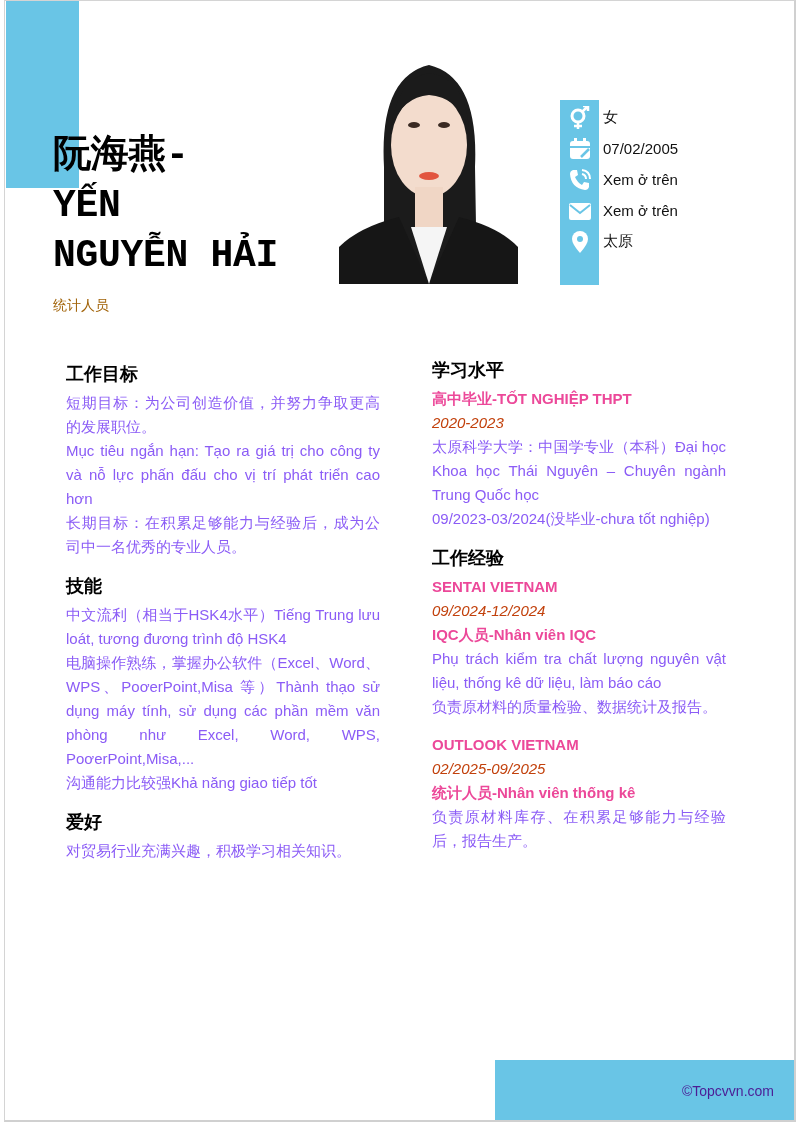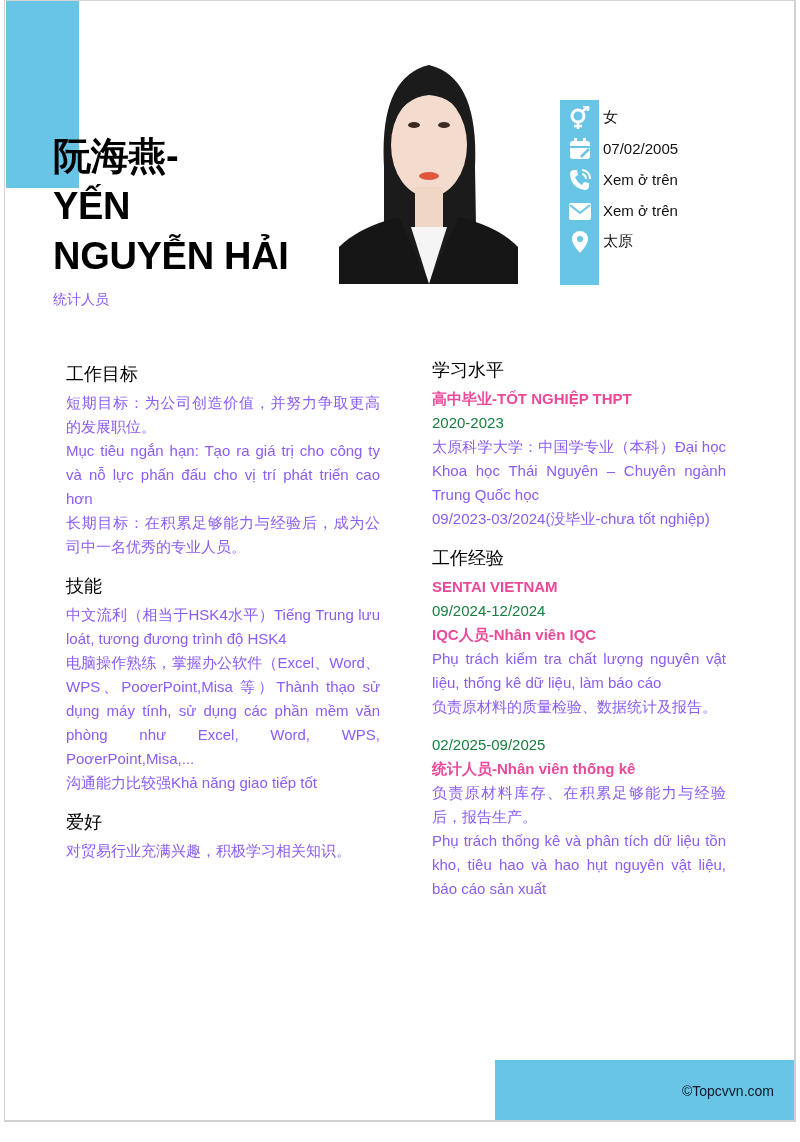--- a/index.html
+++ b/index.html
@@ -13,56 +13,56 @@
       border-left: 1px solid #d4d4d4;
       border-right: 2px solid #d0d0d0;
       border-bottom: 2px solid #d0d0d0;
       overflow: hidden;
     }
 
     .accent-top { position: absolute; left: 1px; top: 0; width: 73px; height: 187px; background: #69c5e6; }
 
     .name-block { position: absolute; left: 48px; top: 130px; width: 280px; }
     .name {
-      font-family: Liberation Sans, sans-serif;
+      font-family: Liberation Mono, monospace;
       font-weight: 700; font-size: 38px; line-height: 50px; color: #000;
       letter-spacing: -0.3px;
     }
-    .job-title { font-size: 14px; margin-top: 10px; color: #8b5cf6; }
+    .job-title { font-size: 14px; margin-top: 16px; color: #a16207; }
 
     .photo {
       position: absolute; left: 334px; top: 56px; width: 179px; height: 227px;
       background: #fff; overflow: hidden;
     }
 
     .contact-bar {
       position: absolute; left: 555px; top: 99px; width: 39px; height: 185px; background: #69c5e6;
     }
     .contact-list { position: absolute; left: 555px; top: 101px; width: 220px; }
     .contact-item { display: flex; align-items: center; height: 31px; }
     .contact-icon { width: 39px; height: 31px; display: flex; align-items: center; justify-content: center; }
     .contact-icon svg { width: 24px; height: 24px; }
     .contact-text { font-size: 15px; color: #111; margin-left: 4px; }
 
     .col { position: absolute; }
     .col-left { left: 61px; top: 360px; width: 314px; }
     .col-right { left: 427px; top: 356px; width: 294px; }
 
     .section { margin-bottom: 14px; }
-    .section-title { font-weight: 400; font-size: 18px; line-height: 26px; margin-bottom: 4px; color: #000; }
+    .section-title { font-weight: 700; font-size: 18px; line-height: 26px; margin-bottom: 4px; color: #000; }
     .p { font-size: 15px; line-height: 24px; text-align: justify; color: #8b5cf6; }
     .bold { font-weight: 700; font-size: 15px; line-height: 24px; color: #ec4899; }
-    .italic { font-size: 15px; line-height: 24px; color: #15803d; }
+    .italic { font-style: italic; font-size: 15px; line-height: 24px; color: #c2410c; }
     .job + .job { margin-top: 14px; }
 
     .footer-bar {
       position: absolute; left: 490px; top: 1059px; width: 302px; height: 61px; background: #69c5e6;
       display: flex; align-items: center; justify-content: flex-end; padding-right: 23px;
     }
-    .footer-text { font-size: 14px; color: #0f172a; }
+    .footer-text { font-size: 14px; color: #4c1d95; }
   </style>
 </head>
 <body>
 
 <div class="page">
 
   <div class="accent-top"></div>
 
   <div class="name-block">
     <div class="name">
@@ -177,24 +177,24 @@
 
       <div class="job">
         <div class="bold">SENTAI VIETNAM</div>
         <div class="italic">09/2024-12/2024</div>
         <div class="bold">IQC人员-Nhân viên IQC</div>
         <div class="p">Phụ trách kiểm tra chất lượng nguyên vật liệu, thống kê dữ liệu, làm báo cáo</div>
         <div class="p">负责原材料的质量检验、数据统计及报告。</div>
       </div>
 
       <div class="job">
+        <div class="bold">OUTLOOK VIETNAM</div>
         <div class="italic">02/2025-09/2025</div>
         <div class="bold">统计人员-Nhân viên thống kê</div>
         <div class="p">负责原材料库存、在积累足够能力与经验后，报告生产。</div>
-        <div class="p">Phụ trách thống kê và phân tích dữ liệu tồn kho, tiêu hao và hao hụt nguyên vật liệu, báo cáo sản xuất</div>
       </div>
     </div>
   </div>
 
   <div class="footer-bar">
     <span class="footer-text">©Topcvvn.com</span>
   </div>
 
 </div>
 

